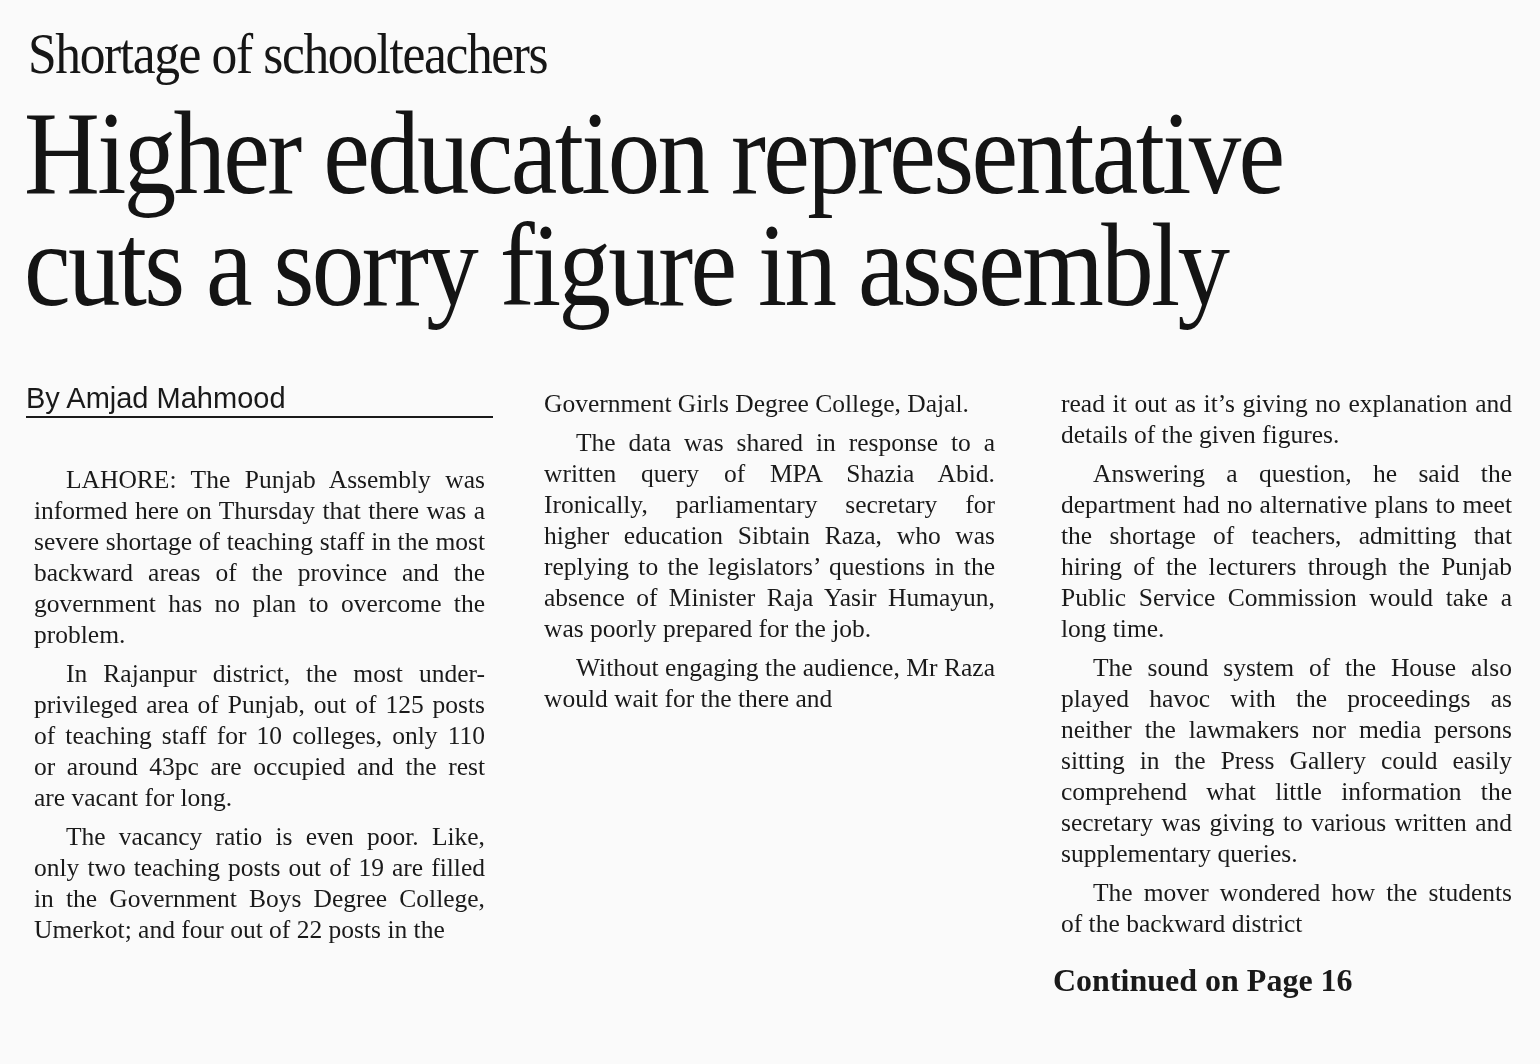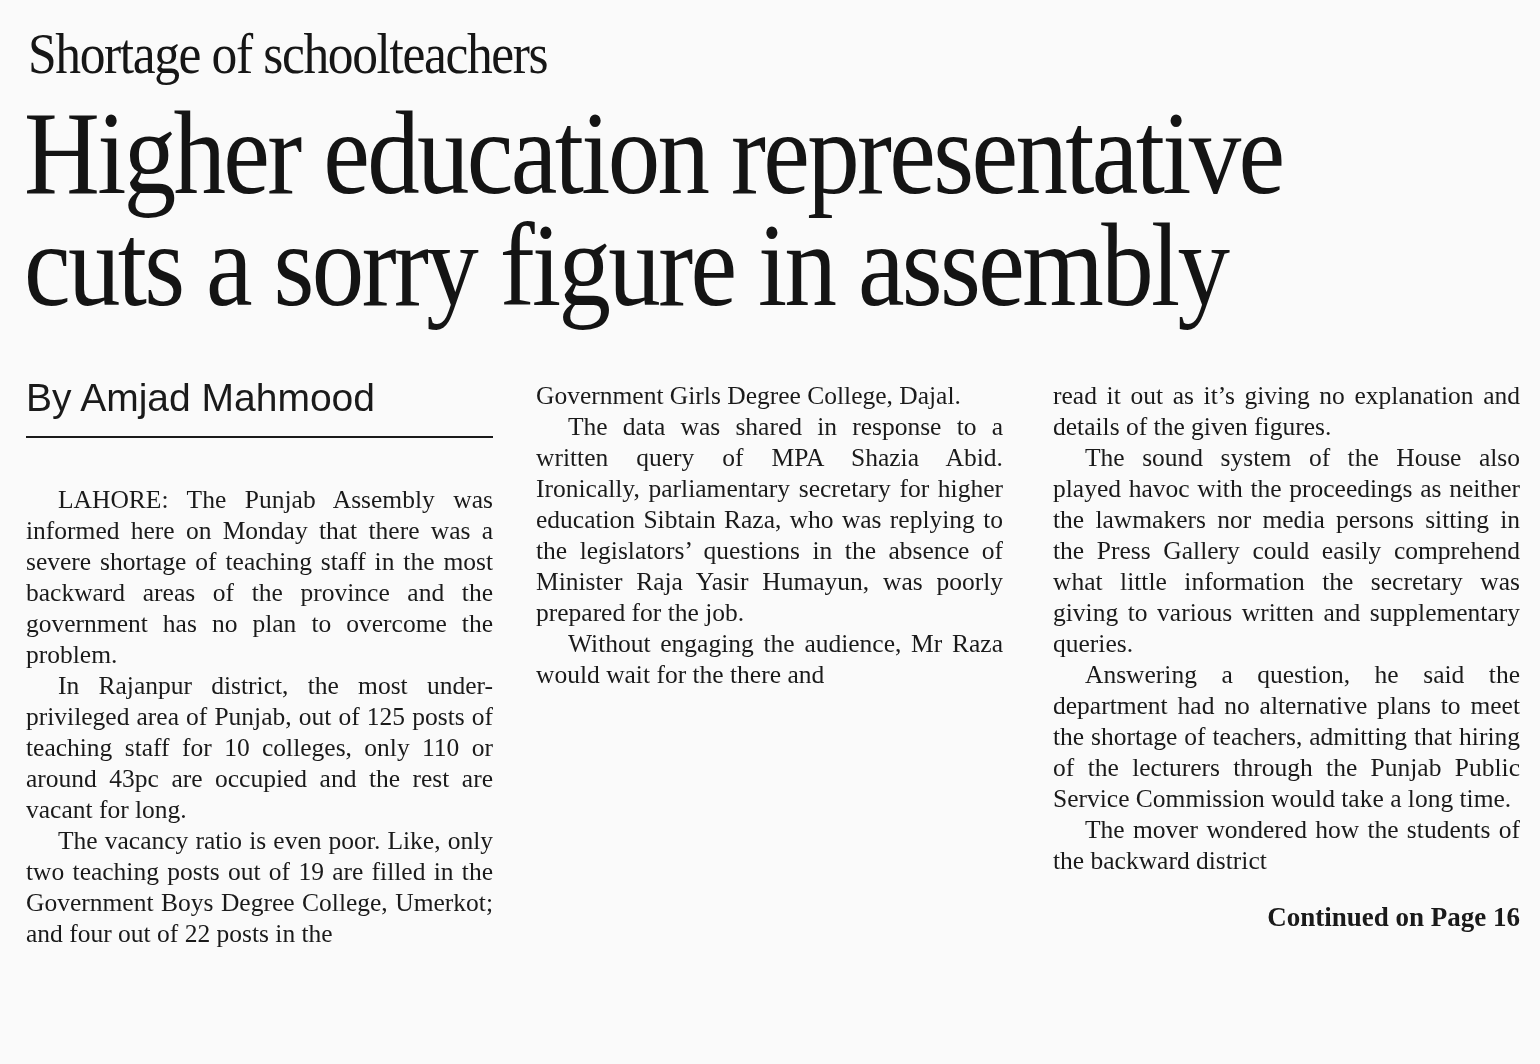--- a/index.html
+++ b/index.html
@@ -46,69 +46,69 @@
       top: 380px;
       width: 467px;
       font-family: "Liberation Serif", serif;
       font-size: 25.5px;
       line-height: 31px;
       text-align: justify;
       color: #1a1a1a;
       hyphens: manual;
     }
     .col p {
-      margin: 0;
+      margin: 8px;
       text-indent: 32px;
       font-family: Liberation Serif, serif;
     }
     .col p.noindent { text-indent: 0; }
     .col1 { left: 26px; }
     .col2 { left: 536px; }
     .col3 { left: 1053px; }
     .byline {
       font-family: "Liberation Sans", sans-serif;
-      font-size: 39px;
+      font-size: 29px;
       line-height: 36px;
       color: #1a1a1a;
-      padding-bottom: 20px;
+      padding-bottom: 0;
       border-bottom: 2px solid #1a1a1a;
       margin-bottom: 46px;
       text-align: left;
     }
     .continued {
       margin-top: 26px;
       font-weight: bold;
-      font-size: 27px;
-      text-align: right;
+      font-size: 32px;
+      text-align: left;
       text-indent: 0;
       font-family: Liberation Serif, serif;
     }
   </style>
 </head>
 <body>
 
 <div class="kicker">Shortage of schoolteachers</div>
 
 <div class="headline">
   <div>Higher education representative</div>
   <div>cuts a sorry figure in assembly</div>
 </div>
 
 <div class="col col1">
   <div class="byline">By Amjad Mahmood</div>
-  <p>LAHORE: The Punjab Assembly was informed here on Monday that there was a severe shortage of teaching staff in the most back­ward areas of the province and the government has no plan to over­come the problem.</p>
+  <p>LAHORE: The Punjab Assembly was informed here on Thursday that there was a severe shortage of teaching staff in the most back­ward areas of the province and the government has no plan to over­come the problem.</p>
   <p>In Rajanpur district, the most under-privileged area of Punjab, out of 125 posts of teaching staff for 10 colleges, only 110 or around 43pc are occupied and the rest are vacant for long.</p>
   <p>The vacancy ratio is even poor. Like, only two teaching posts out of 19 are filled in the Government Boys Degree College, Umerkot; and four out of 22 posts in the</p>
 </div>
 
 <div class="col col2">
   <p class="noindent">Government Girls Degree College, Dajal.</p>
   <p>The data was shared in response to a written query of MPA Shazia Abid. Ironically, parliamentary secretary for higher education Sibtain Raza, who was replying to the legislators’ questions in the absence of Minister Raja Yasir Humayun, was poorly prepared for the job.</p>
   <p>Without engaging the audience, Mr Raza would wait for the there and</p>
 </div>
 
 <div class="col col3">
   <p class="noindent">read it out as it’s giving no explana­tion and details of the given figures.</p>
+  <p>Answering a question, he said the department had no alternative plans to meet the shortage of teach­ers, admitting that hiring of the lecturers through the Punjab Public Service Commission would take a long time.</p>
   <p>The sound system of the House also played havoc with the proceed­ings as neither the lawmakers nor media persons sitting in the Press Gallery could easily comprehend what little information the secre­tary was giving to various written and supplementary queries.</p>
-  <p>Answering a question, he said the department had no alternative plans to meet the shortage of teach­ers, admitting that hiring of the lecturers through the Punjab Public Service Commission would take a long time.</p>
   <p>The mover wondered how the students of the backward district</p>
   <div class="continued">Continued on Page 16</div>
 </div>
 
 </body></html>

